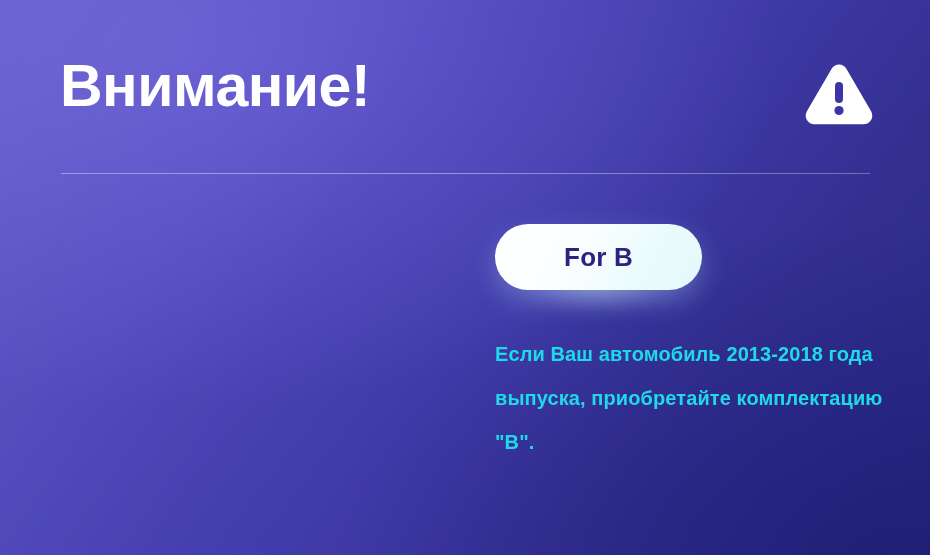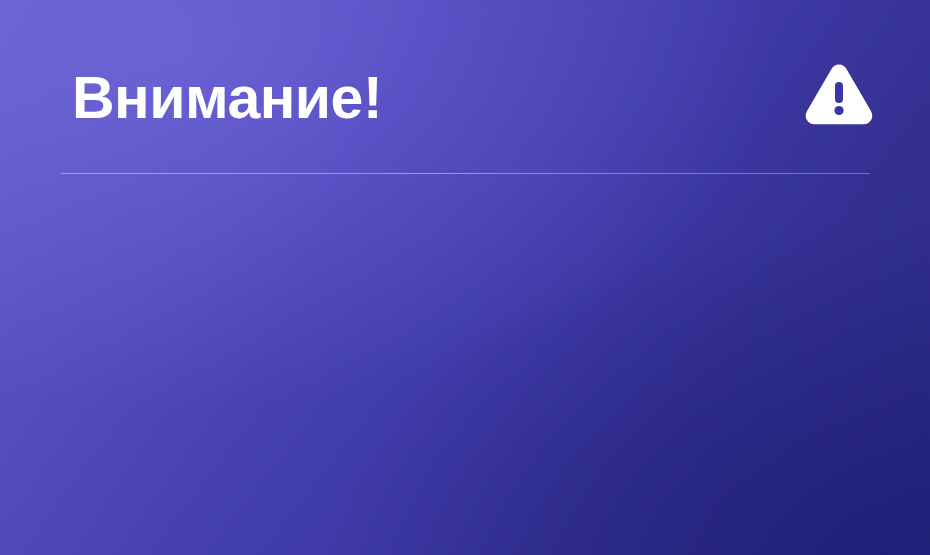--- a/index.html
+++ b/index.html
@@ -27,21 +27,21 @@
     background:
       linear-gradient(118deg, rgba(255,255,255,0.045) 0%, rgba(255,255,255,0.0) 38%),
       linear-gradient(300deg, rgba(20,20,90,0.18) 0%, rgba(20,20,90,0.0) 42%);
     pointer-events: none;
   }
 
   .title {
     position: absolute;
     left: 60px;
     top: 57px;
-    margin: 12px;
+    margin: 0;
     color: #ffffff;
     font-size: 59px;
     line-height: 1.0;
     font-weight: 700;
     letter-spacing: -0.5px;
     white-space: nowrap;
   }
 
   .warning-icon {
     position: absolute;
@@ -144,14 +144,23 @@
                -1.6 2.7-4.4 4.3-7.5 4.3H11.4c-3.1 0-5.9-1.6-7.5-4.3
                -1.6-2.7-1.6-6 0-8.8L28.5 6.9C30.1 4.2 32.9 2.5 36 2.5z" fill="#ffffff"></path>
       <rect x="32" y="20" width="8" height="21" rx="4" fill="#3b35a8"></rect>
       <circle cx="36" cy="48.5" r="4.6" fill="#3b35a8"></circle>
     </svg>
   </div>
 
   <div class="divider"></div>
 
 
+  <div class="column col-b">
+    <div class="pill-wrap">
+      <div class="pill-glow"></div>
+      <div class="pill">
+        <span class="pill-label">For B</span>
+      </div>
+    </div>
+    <p class="note">Если Ваш автомобиль 2013-2018 года выпуска, приобретайте комплектацию "B".</p>
+  </div>
 
 </div>
 
 </body></html>

